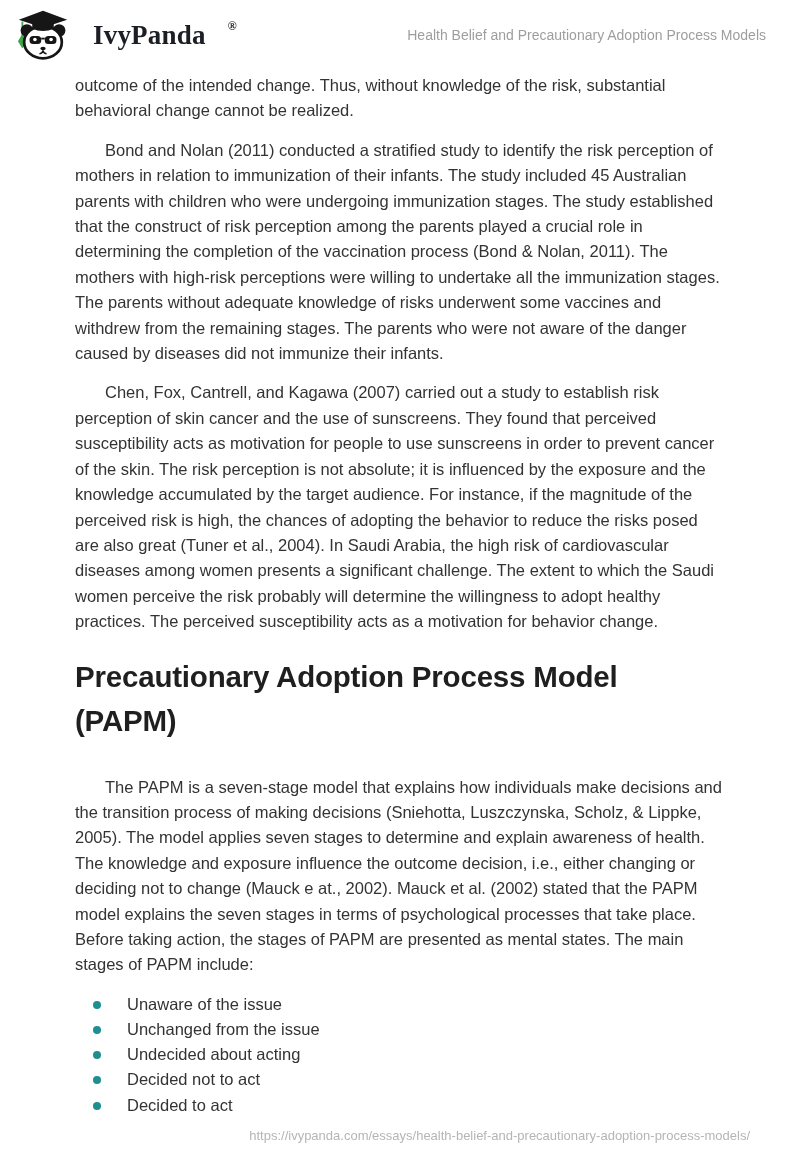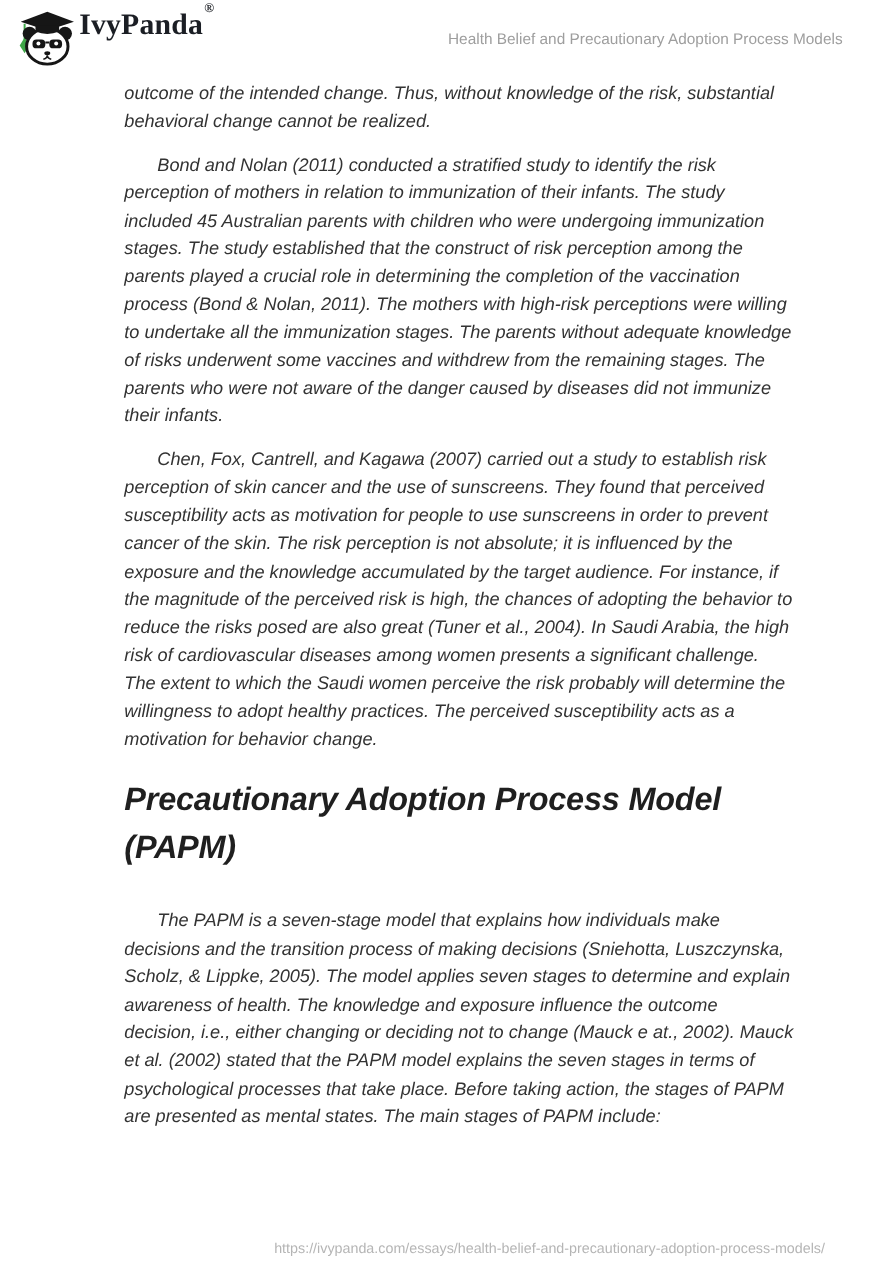--- a/index.html
+++ b/index.html
@@ -17,33 +17,33 @@
     font-family:"Liberation Sans", sans-serif;
     -webkit-font-smoothing:antialiased;
   }
   .page{position:relative;width:800px;height:1160px;overflow:hidden;background:#fff;}
 
   
   .page-header{
     display:flex;justify-content:space-between;align-items:center;
     padding:8px 34px 0 14px;height:62px;
   }
-  .logo{display:flex;align-items:flex-start;gap:0;cursor:pointer;}
+  .logo{display:flex;align-items:center;gap:21px;cursor:pointer;}
   .logo-text{
     font-family:"Liberation Serif", serif;font-weight:700;
     font-size:27px;color:var(--logo-color);letter-spacing:.2px;line-height:1;
   }
   .logo-reg{
     font-family:"Liberation Serif", serif;font-weight:700;
     font-size:12px;color:var(--logo-color);vertical-align:top;position:relative;top:-9px;left:1px;
   }
   .doc-title{font-size:14px;color:var(--muted-text);line-height:1.2;}
 
   
-  .content{padding:11px 78px 0 113px;font-style:italic;}
+  .content{padding:11px 78px 0 75px;}
   .content p{
     margin:0 0 14px 0;
     font-size:16.5px;line-height:25.4px;color:var(--body-text);
   }
   .content p.indented{text-indent:30px;}
   .content h1{
     margin:20px 0 32px 0;
     font-size:29.5px;line-height:44px;font-weight:700;color:var(--heading-text);
     letter-spacing:-.2px;
   }
@@ -99,19 +99,26 @@
     </div>
     <div class="doc-title">Health Belief and Precautionary Adoption Process Models</div>
   </header>
 
   <main class="content">
     <p>outcome of the intended change. Thus, without knowledge of the risk, substantial behavioral change cannot be realized.</p>
     <p class="indented">Bond and Nolan (2011) conducted a stratified study to identify the risk perception of mothers in relation to immunization of their infants. The study included 45 Australian parents with children who were undergoing immunization stages. The study established that the construct of risk perception among the parents played a crucial role in determining the completion of the vaccination process (Bond &amp; Nolan, 2011). The mothers with high-risk perceptions were willing to undertake all the immunization stages. The parents without adequate knowledge of risks underwent some vaccines and withdrew from the remaining stages. The parents who were not aware of the danger caused by diseases did not immunize their infants.</p>
     <p class="indented">Chen, Fox, Cantrell, and Kagawa (2007) carried out a study to establish risk perception of skin cancer and the use of sunscreens. They found that perceived susceptibility acts as motivation for people to use sunscreens in order to prevent cancer of the skin. The risk perception is not absolute; it is influenced by the exposure and the knowledge accumulated by the target audience. For instance, if the magnitude of the perceived risk is high, the chances of adopting the behavior to reduce the risks posed are also great (Tuner et al., 2004). In Saudi Arabia, the high risk of cardiovascular diseases among women presents a significant challenge. The extent to which the Saudi women perceive the risk probably will determine the willingness to adopt healthy practices. The perceived susceptibility acts as a motivation for behavior change.</p>
     <h1>Precautionary Adoption Process Model (PAPM)</h1>
     <p class="indented">The PAPM is a seven-stage model that explains how individuals make decisions and the transition process of making decisions (Sniehotta, Luszczynska, Scholz, &amp; Lippke, 2005). The model applies seven stages to determine and explain awareness of health. The knowledge and exposure influence the outcome decision, i.e., either changing or deciding not to change (Mauck e at., 2002). Mauck et al. (2002) stated that the PAPM model explains the seven stages in terms of psychological processes that take place. Before taking action, the stages of PAPM are presented as mental states. The main stages of PAPM include:</p>
+    <ul class="stage-list">
+      <li>Unaware of the issue</li>
+      <li>Unchanged from the issue</li>
+      <li>Undecided about acting</li>
+      <li>Decided not to act</li>
+      <li>Decided to act</li>
+    </ul>
   </main>
 
   <footer class="page-footer">
     <a href="#">https://ivypanda.com/essays/health-belief-and-precautionary-adoption-process-models/</a>
   </footer>
 
 </div>
 
 </body></html>

